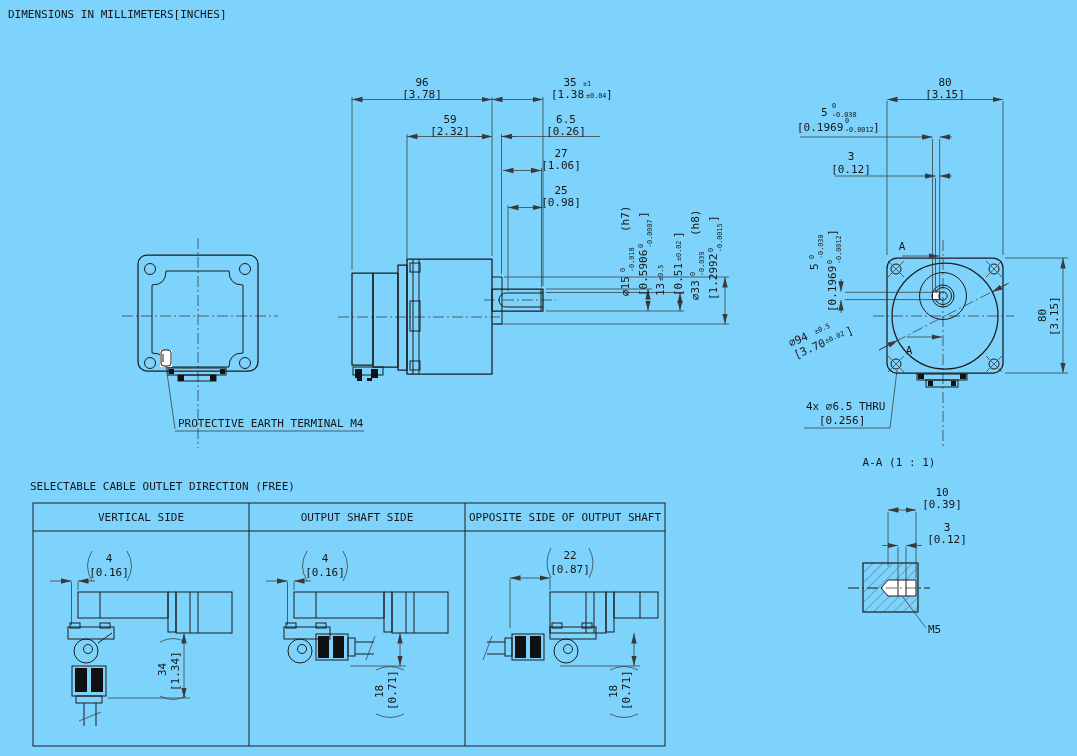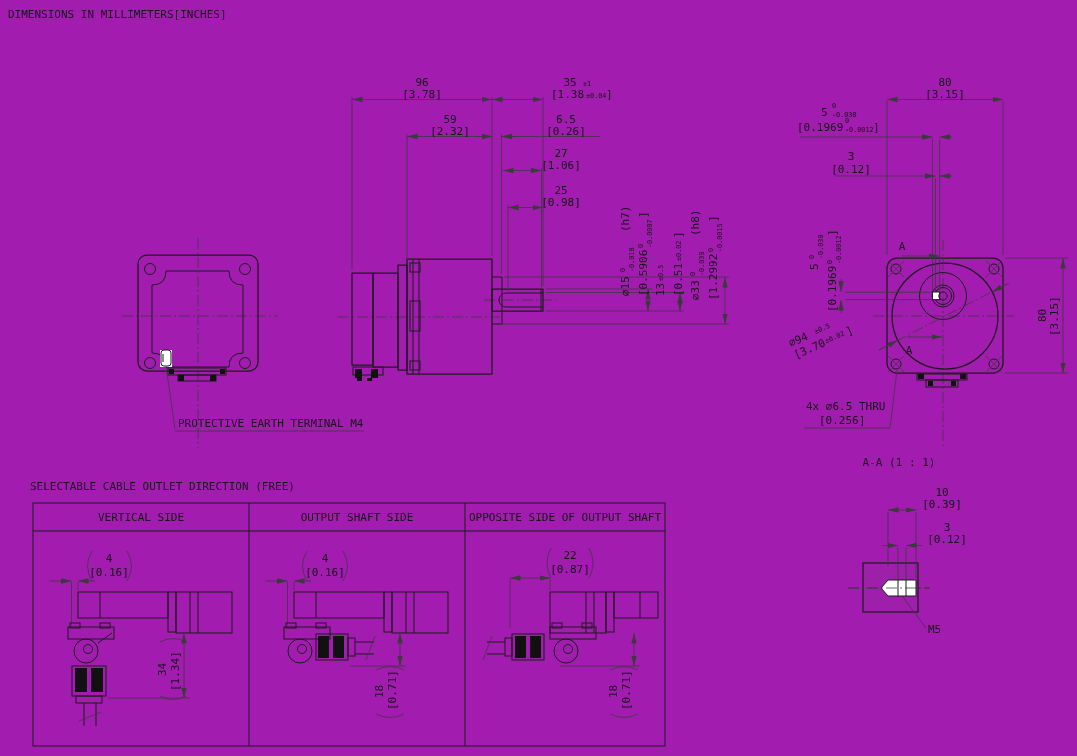--- a/index.html
+++ b/index.html
@@ -1,16 +1,16 @@
 <!DOCTYPE html>
 <html><head>
 <meta charset="utf-8">
 <style>
   html,body{margin:0;padding:0;background:#fff;}
-  #sheet{position:relative;width:1077px;height:756px;background:#a21caf;overflow:hidden;}
+  #sheet{position:relative;width:1077px;height:756px;background:#7dd3fc;overflow:hidden;}
   svg{display:block;}
   svg text{font-family:"DejaVu Sans Mono", monospace;fill:#161616;}
   .t{font-size:11px;}
   .t7{font-size:6.8px;}
   .tm{text-anchor:middle;}
   .o{stroke:#1c1c1c;stroke-width:1.25;fill:none;stroke-linejoin:round;}
   .o2{stroke:#1c1c1c;stroke-width:1;fill:none;}
   .d{stroke:#3a3a3a;stroke-width:0.75;fill:none;}
   .cl{stroke:#3a3a3a;stroke-width:0.75;fill:none;stroke-dasharray:11 3 2 3;}
   .blk{fill:#111;stroke:none;}

